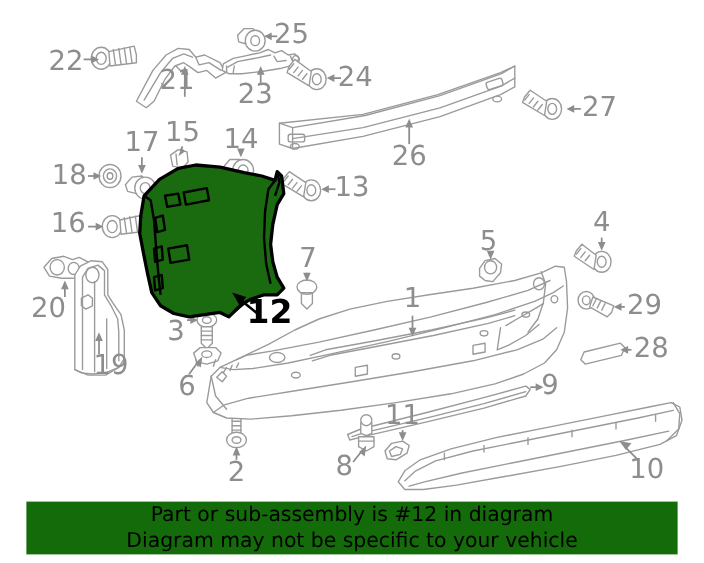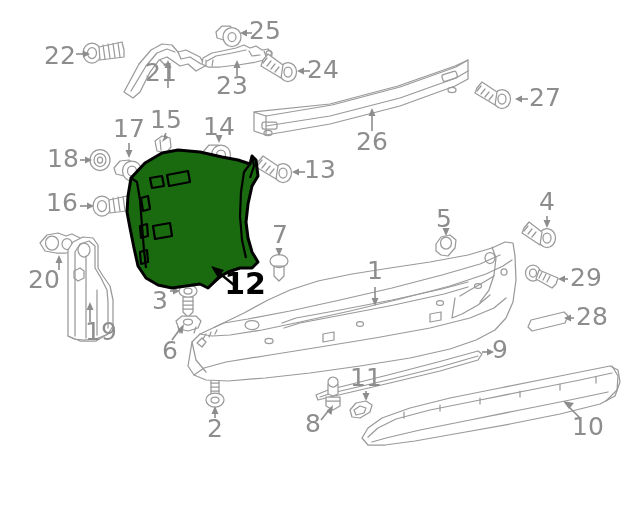--- a/index.html
+++ b/index.html
@@ -502,14 +502,18 @@
       <text class="callout-num" x="323" y="71" text-anchor="middle">24</text>
       <text class="callout-num" x="265" y="32" text-anchor="middle">25</text>
       <text class="callout-num" x="372" y="143" text-anchor="middle">26</text>
       <text class="callout-num" x="545" y="99" text-anchor="middle">27</text>
       <text class="callout-num" x="592" y="318" text-anchor="middle">28</text>
       <text class="callout-num" x="586" y="279" text-anchor="middle">29</text>
     </g>
 
   </svg>
 
+  <div id="banner">
+    <div class="banner-line">Part or sub-assembly is #12 in diagram</div>
+    <div class="banner-line">Diagram may not be specific to your vehicle</div>
+  </div>
 
 </div>
 
 </body></html>

